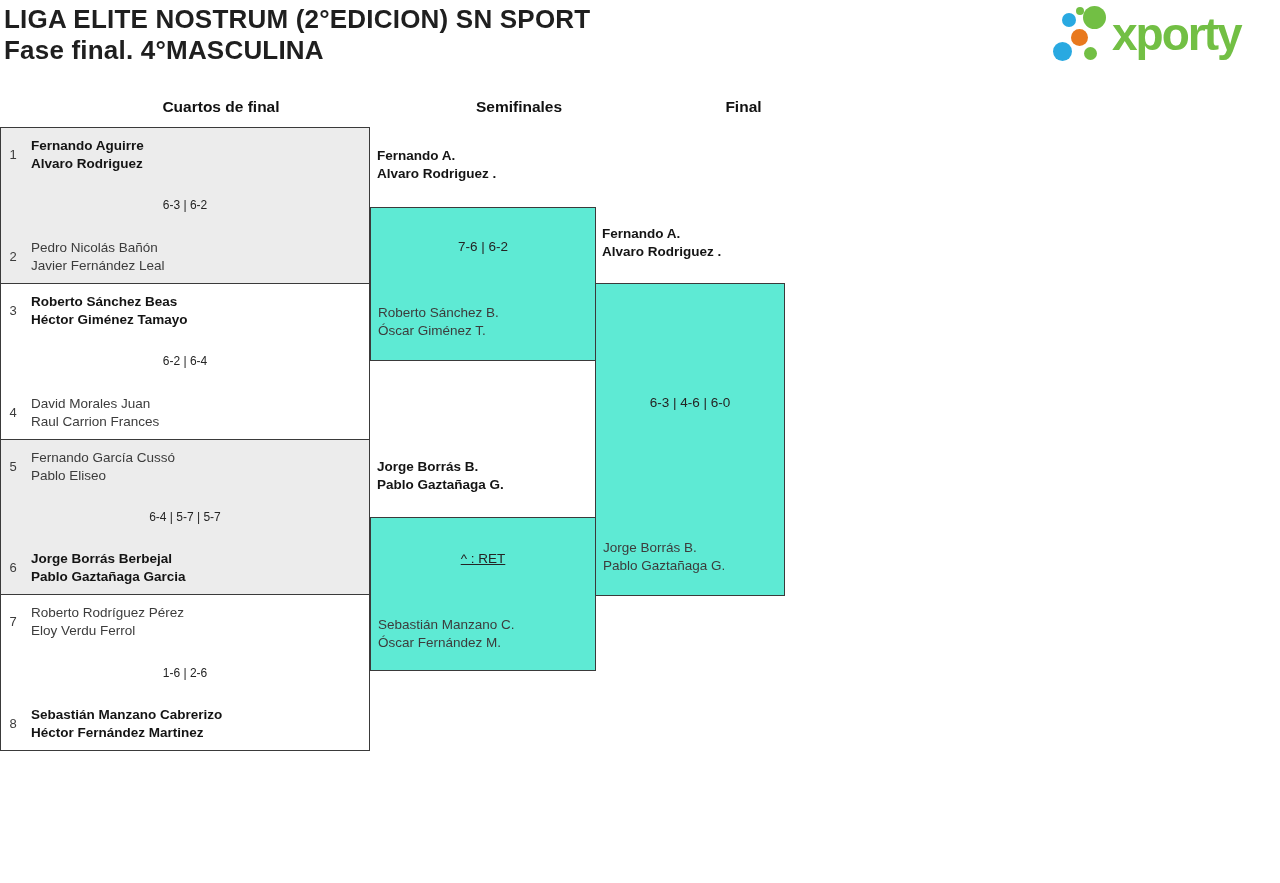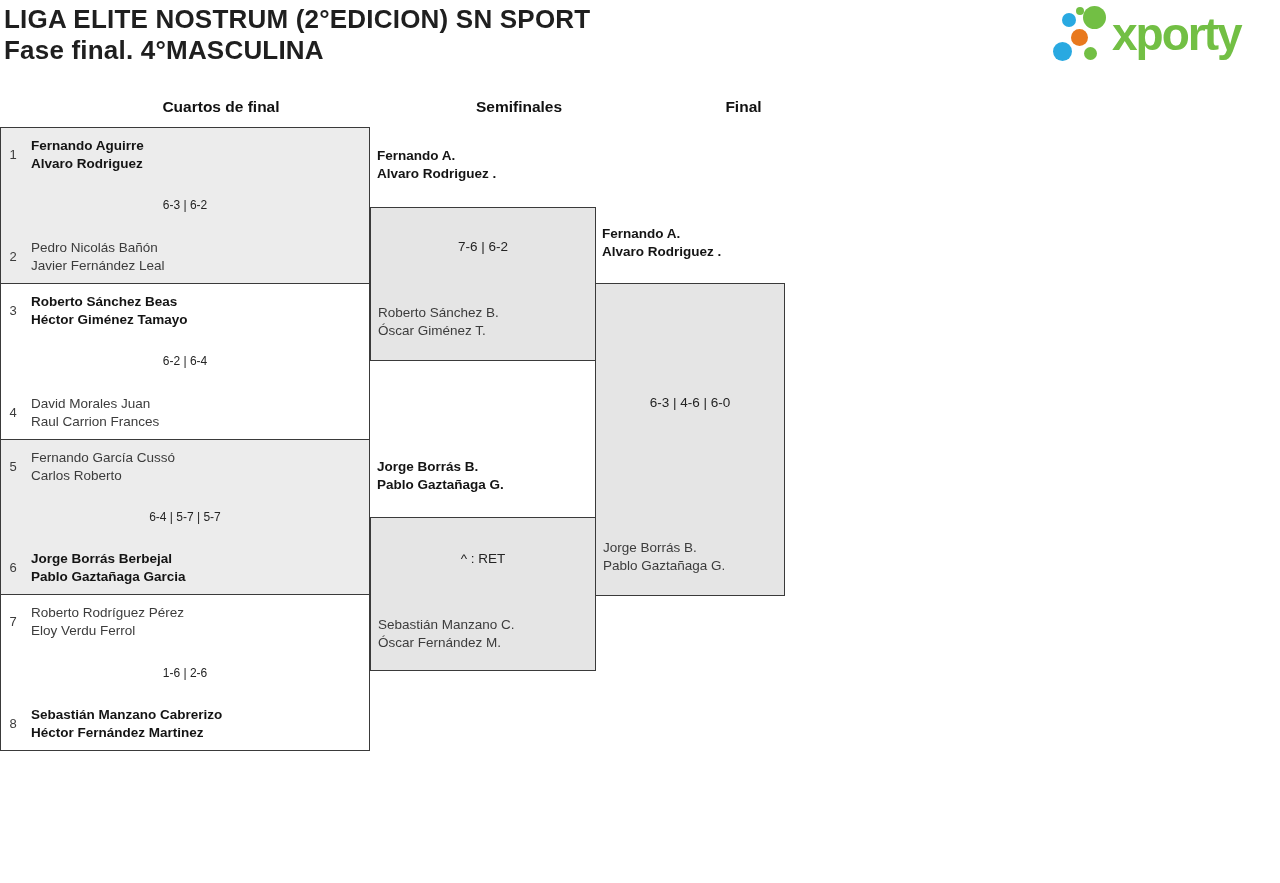--- a/index.html
+++ b/index.html
@@ -30,27 +30,27 @@
   .qf-block.shaded { background:#ececec; }
   .seed { position:absolute; left:0; width:24px; text-align:center; font-size:13px; color:#3c3c3c; height:36px; line-height:36px; }
   .seed.pos-top { top:9px; }
   .seed.pos-bottom { bottom:8px; }
   .pair { position:absolute; left:30px; font-size:13.5px; line-height:18px; color:#3c3c3c; }
   .pair.pos-top { top:9px; }
   .pair.pos-bottom { bottom:8px; }
   .winner-text { color:#141414; font-weight:700; }
   .block-score { position:absolute; left:0; right:0; top:50%; transform:translateY(-50%); text-align:center; font-size:12px; color:#242424; }
   
-  .match-box { position:absolute; border:1px solid #3a3a3a; box-sizing:border-box; background:#e5e5e5; }
+  .match-box { position:absolute; border:1px solid #3a3a3a; box-sizing:border-box; background:#5eead4; }
   .sf1-box { left:370px; top:207px; width:226px; height:154px; }
   .sf2-box { left:370px; top:517px; width:226px; height:154px; }
   .final-box { left:595px; top:283px; width:190px; height:313px; }
   .box-score { position:absolute; left:0; right:0; text-align:center; font-size:13.5px; color:#242424; }
   .sf1-box .box-score { top:31px; }
-  .sf2-box .box-score { top:33px; }
+  .sf2-box .box-score { top:33px;text-decoration:underline; }
   .final-box .box-score { top:111px; }
   .box-loser { position:absolute; left:7px; font-size:13.5px; line-height:18px; color:#3c3c3c; }
   .sf1-box .box-loser { top:96px; }
   .sf2-box .box-loser { top:98px; }
   .final-box .box-loser { top:255px; }
   
   .winner-label { position:absolute; font-size:13.5px; line-height:18px; font-weight:700; color:#141414; }
   .sf1-winner { left:377px; top:147px; }
   .sf2-winner { left:377px; top:458px; }
   .final-winner { left:602px; top:225px; }
@@ -106,21 +106,21 @@
       <div class="pair pos-bottom">
         <div>David Morales Juan</div>
         <div>Raul Carrion Frances</div>
       </div>
     </div>
 
     <div class="qf-block shaded">
       <div class="seed pos-top">5</div>
       <div class="pair pos-top">
         <div>Fernando García Cussó</div>
-        <div>Carlos Roberto</div>
+        <div>Pablo Eliseo</div>
       </div>
       <div class="block-score">6-4 | 5-7 | 5-7</div>
       <div class="seed pos-bottom">6</div>
       <div class="pair pos-bottom winner-text">
         <div>Jorge Borrás Berbejal</div>
         <div>Pablo Gaztañaga Garcia</div>
       </div>
     </div>
 
     <div class="qf-block">

